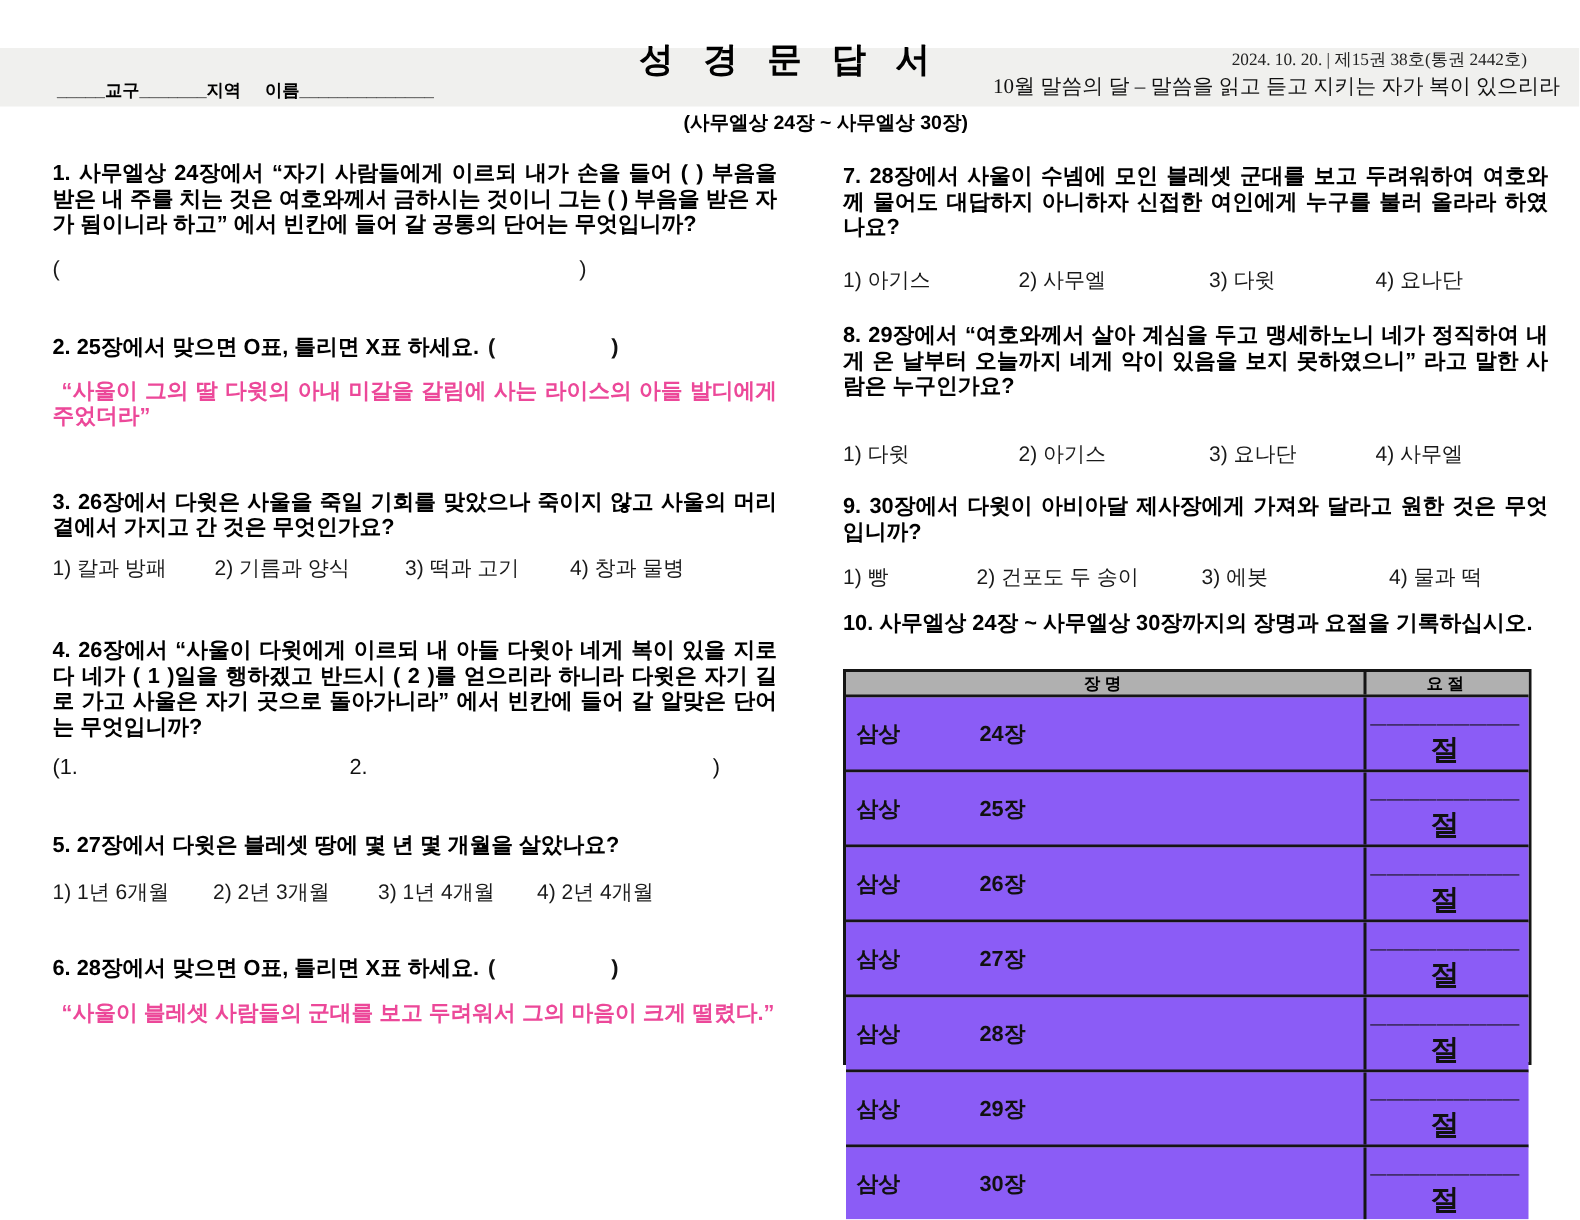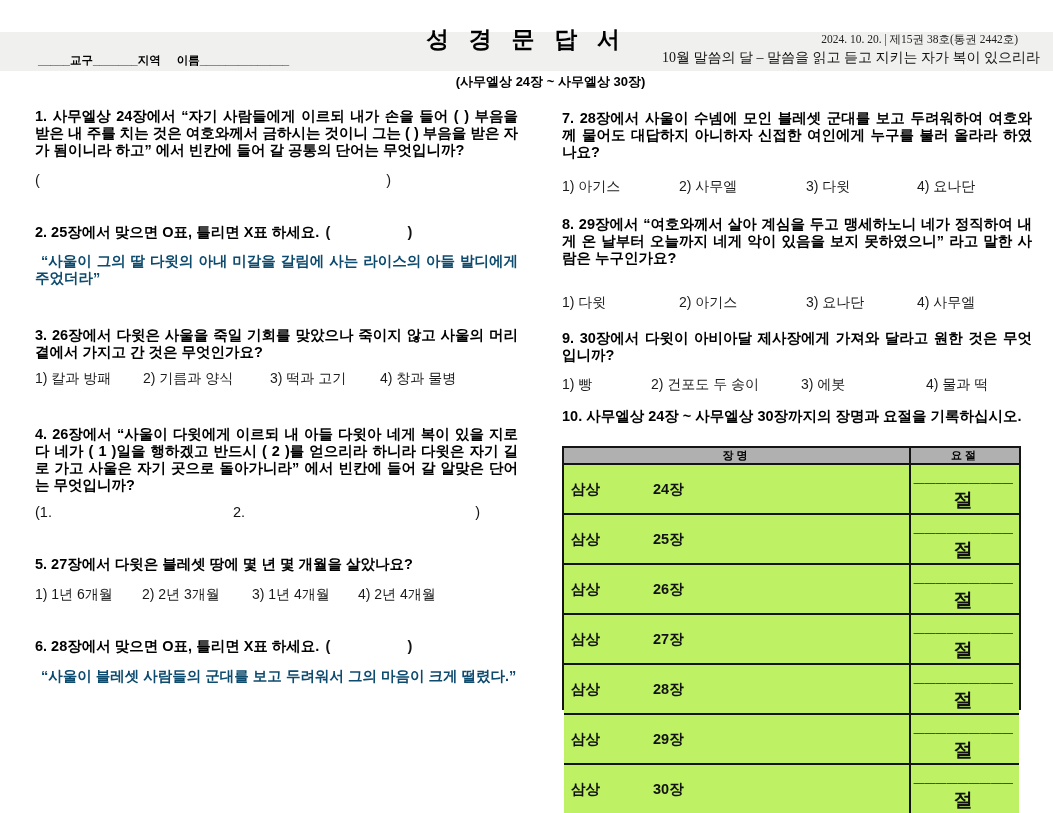--- a/index.html
+++ b/index.html
@@ -22,21 +22,21 @@
              font-family:"Liberation Serif","DejaVu Serif",serif; }
   .nameline{ position:absolute; top:53px; left:38px; font-size:11.5px; font-weight:bold;
              white-space:pre; color:#000; }
   .scope   { position:absolute; top:73px; left:0; width:1053px; text-align:center;
              font-size:13px; font-weight:bold; color:#000;margin-left:24px; }
   
   .q { position:absolute; font-size:14.5px; line-height:17px; }
   .col-l { left:35px;  width:483px; }
   .col-r { left:562px; width:470px; }
   .prompt { font-weight:bold; text-align:justify; color:#000; }
-  .quote  { font-weight:bold; text-align:justify; color:#0c4a6e; text-indent:6px; }
+  .quote  { font-weight:bold; text-align:justify; color:#ec4899; text-indent:6px; }
   .opts   { display:flex; font-weight:normal; color:#1a1a1a; font-size:14px; }
   .blankline { display:flex; justify-content:space-between; font-weight:normal; color:#1a1a1a; }
   .inlineblank { display:inline-flex; justify-content:space-between; width:87px; margin-left:6px;
                  font-weight:bold; }
   .promptrow { display:flex; align-items:baseline; }
   
   .q3 .opts span:nth-child(1){width:108px} .q3 .opts span:nth-child(2){width:127px} .q3 .opts span:nth-child(3){width:110px}
   .q5 .opts span:nth-child(1){width:107px} .q5 .opts span:nth-child(2){width:110px} .q5 .opts span:nth-child(3){width:106px}
   .q7 .opts span:nth-child(1){width:117px} .q7 .opts span:nth-child(2){width:127px} .q7 .opts span:nth-child(3){width:111px}
   .q8 .opts span:nth-child(1){width:117px} .q8 .opts span:nth-child(2){width:127px} .q8 .opts span:nth-child(3){width:111px}
@@ -45,21 +45,21 @@
   .ansline-q4 .mid { position:absolute; left:198px; top:0; }
   .ansline-q4 .close { position:absolute; right:0; top:0; }
   
   .qtable { position:absolute; left:562px; top:446px; width:459px; height:264px;
             border:2px solid #151515; display:flex; flex-direction:column; font-weight:bold; }
   .thead { display:flex; height:21px; background:#b0b0b0; border-bottom:2px solid #151515; }
   .thead .hc { display:flex; align-items:center; justify-content:center;
                font-size:11px; letter-spacing:3px; color:#000; }
   .hc-chapter { width:347px; border-right:2px solid #151515; }
   .hc-verse   { flex:1; }
-  .trow { display:flex; flex:1; border-bottom:2px solid #151515; background:#bef264; }
+  .trow { display:flex; flex:1; border-bottom:2px solid #151515; background:#8b5cf6; }
   .trow:last-child { border-bottom:none; }
   .td-chapter { width:347px; border-right:2px solid #151515; display:flex; align-items:center;
                 padding-left:7px; font-size:14.5px; }
   .td-chapter .book { width:82px; }
   .td-verse { flex:1; display:flex; align-items:center; justify-content:flex-end;
               padding-right:3px; font-size:19px; letter-spacing:0.5px;text-align:center; }
 </style>
 </head>
 <body>
 

